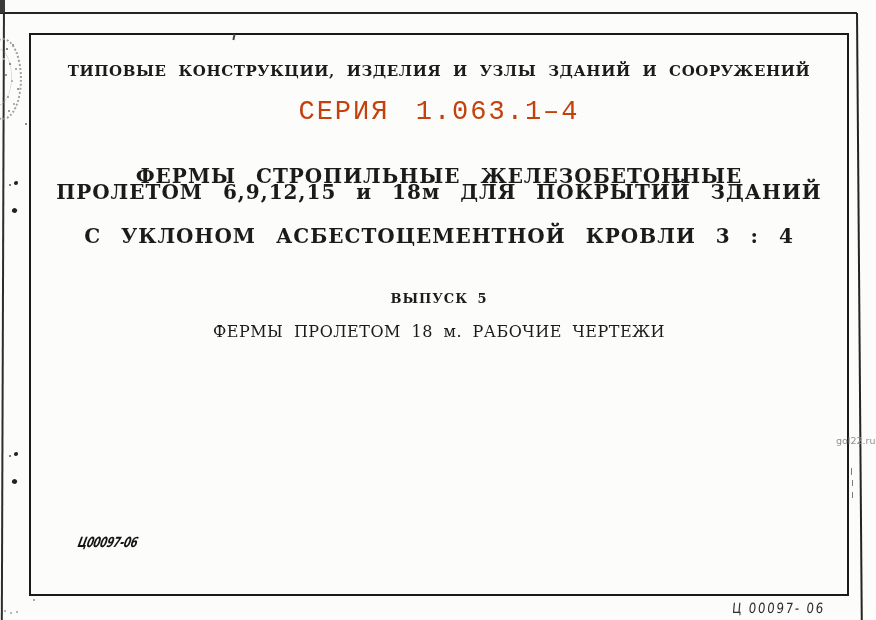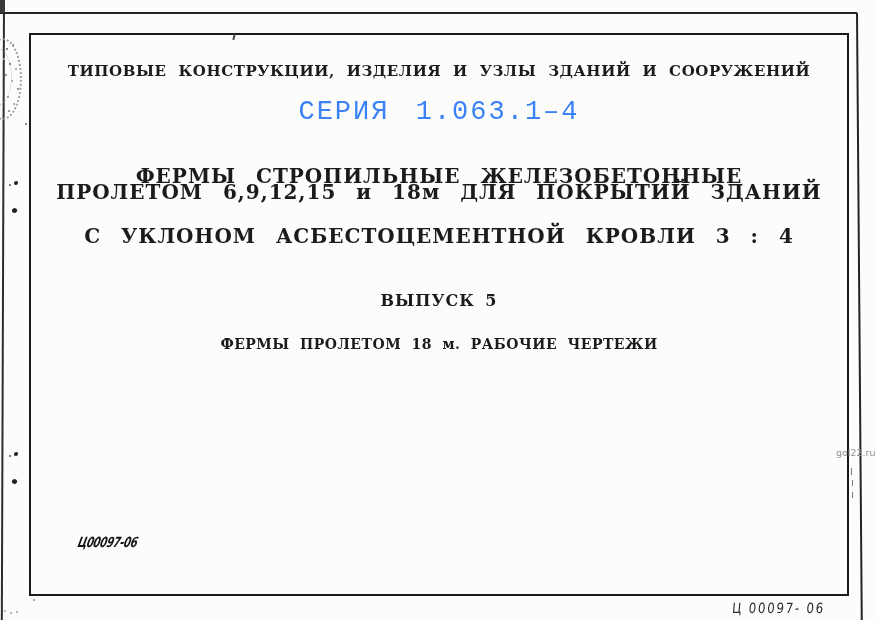--- a/index.html
+++ b/index.html
@@ -9,42 +9,42 @@
     font-family:"DejaVu Serif", serif;
   }
   
   .scan-left-edge{position:absolute;left:3px;top:0;width:2px;height:620px;background:#2d2d2d;transform:rotate(0.2deg);transform-origin:top left;}
   .outer-top-line{position:absolute;left:0;top:12px;width:857px;height:2px;background:#242424;}
   .outer-right-line{position:absolute;left:856px;top:13px;width:2px;height:607px;background:#242424;transform:rotate(-0.45deg);transform-origin:top left;}
   .main-border{position:absolute;left:29px;top:33px;width:820px;height:563px;box-sizing:border-box;border:2px solid #1a1a1a;background:transparent;}
   
   .cline{position:absolute;left:29px;width:820px;text-align:center;white-space:nowrap;}
   .category{top:62px;font-size:15px;font-weight:bold;letter-spacing:0.6px;word-spacing:6px;}
-  .series{top:97px;font-family:"Liberation Mono", monospace;font-size:27px;font-weight:normal;letter-spacing:2px;word-spacing:8px;color:#3b82f6;}
+  .series{top:97px;font-family:"Liberation Mono", monospace;font-size:27px;font-weight:normal;letter-spacing:2px;word-spacing:8px;color:#c2410c;}
   .title-line{font-size:20px;font-weight:bold;letter-spacing:1px;word-spacing:12px;}
   .t0{top:164px;}
   .t1{top:180px;}
   .t2{top:224px;}
-  .issue{top:291px;font-size:16px;font-weight:bold;letter-spacing:1px;word-spacing:4px;}
-  .subtitle{top:336px;font-size:14px;font-weight:bold;letter-spacing:0.5px;word-spacing:5px;}
+  .issue{top:291px;font-size:13px;font-weight:bold;letter-spacing:1px;word-spacing:4px;}
+  .subtitle{top:322px;font-size:16px;font-weight:normal;letter-spacing:0.5px;word-spacing:5px;}
   
   .stamp{
     position:absolute;left:80px;top:534px;
     font-family:"DejaVu Sans", sans-serif;font-size:14px;font-weight:bold;font-style:italic;
     letter-spacing:-0.5px;color:#141414;white-space:nowrap;
     transform:scaleX(0.72) skewX(-18deg);transform-origin:left top;
   }
   .footer-code{
     position:absolute;left:733px;top:600px;
     font-family:"DejaVu Sans", sans-serif;font-size:14px;color:#2e2e2e;
     letter-spacing:2px;white-space:nowrap;
     transform:scaleX(0.85) skewX(-6deg);transform-origin:left top;
   }
   .watermark{
-    position:absolute;left:836px;top:447px;
+    position:absolute;left:836px;top:435px;
     font-family:"DejaVu Sans", sans-serif;font-size:9.5px;color:#909090;white-space:nowrap;
   }
   
   .corner-speck{position:absolute;left:0;top:0;width:5px;height:13px;background:#3a3a3a;}
   .speckle-arc{position:absolute;left:-16px;top:38px;width:34px;height:78px;border:2px dotted #979797;border-radius:50%;opacity:0.9;}
   .speckle-arc2{position:absolute;left:-18px;top:48px;width:28px;height:56px;border:1px dotted #ababab;border-radius:50%;opacity:0.8;}
   .speckle-dots{position:absolute;left:0;top:0;width:2px;height:2px;background:transparent;
     box-shadow:6px 48px 0 #8a8a8a,12px 44px 0 #9a9a9a,16px 52px 0 #b0b0b0,3px 58px 0 #999999,
       9px 63px 0 #8a8a8a,15px 68px 0 #aaaaaa,5px 74px 0 #999999,11px 80px 0 #b5b5b5,
       17px 88px 0 #9a9a9a,7px 96px 0 #a5a5a5,13px 103px 0 #b0b0b0,8px 110px 0 #9f9f9f,

